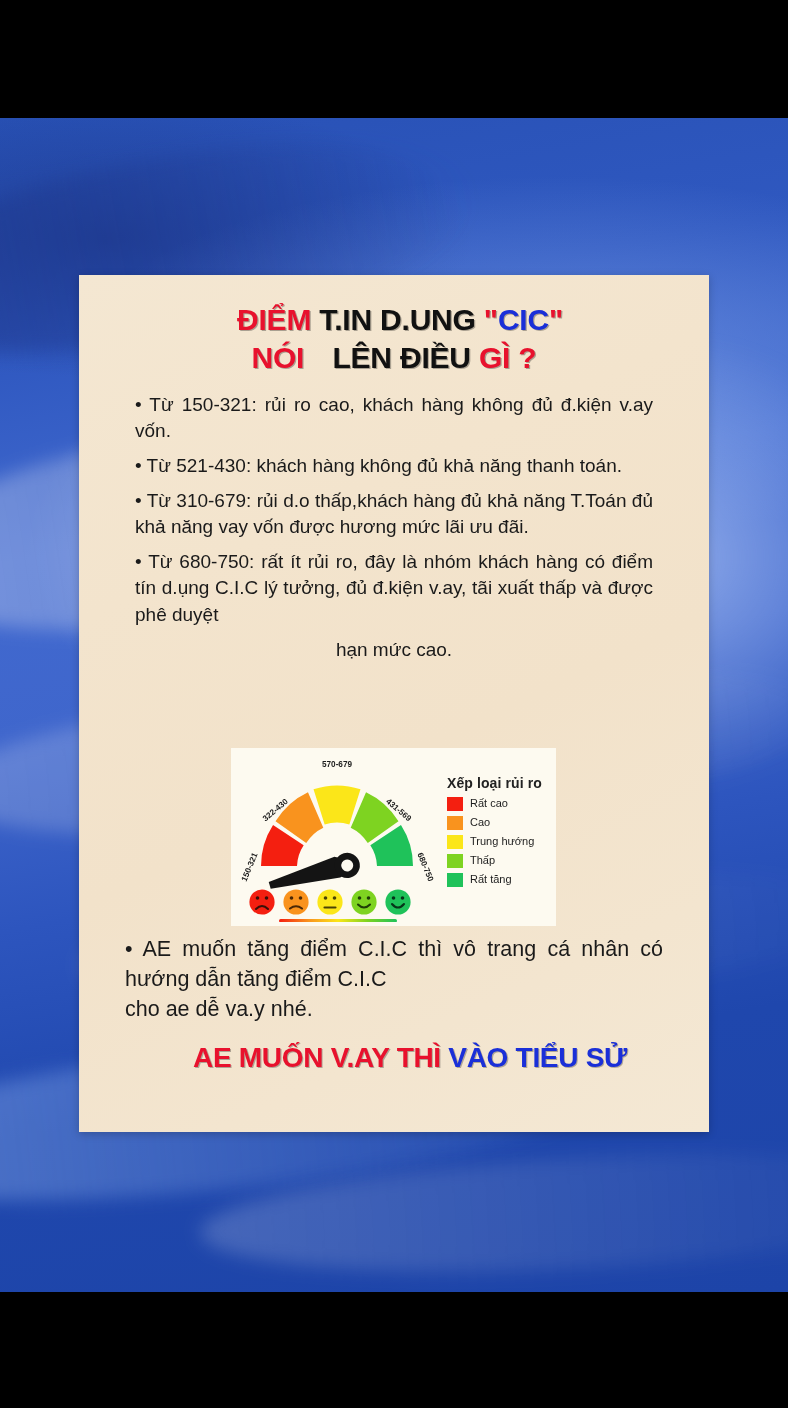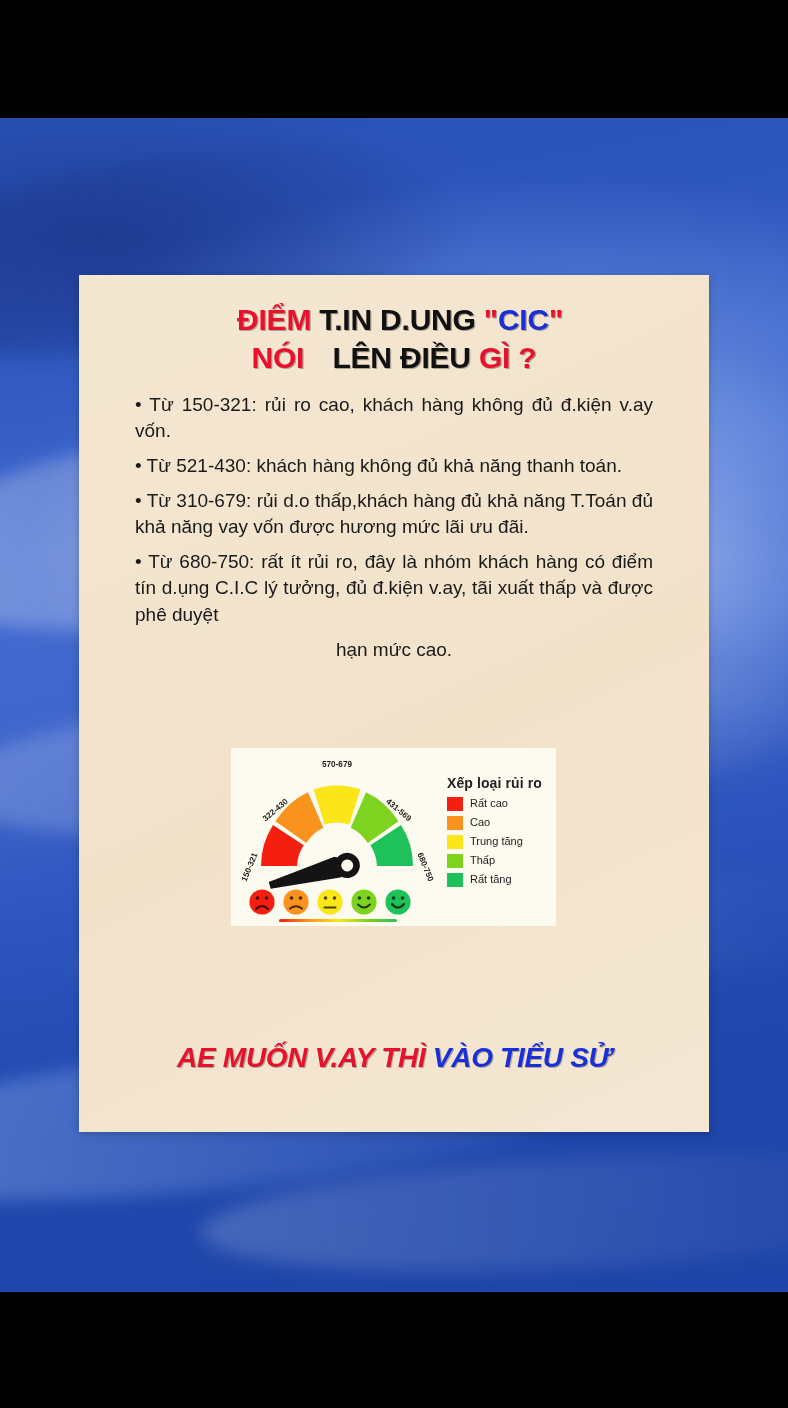--- a/index.html
+++ b/index.html
@@ -121,29 +121,28 @@
     font-size: 21.5px;
     line-height: 1.40;
     color: #1a1a1a;
     text-align: justify;
   }
   #note p.nojust { text-align: left; }
 
   
   #cta {
     position: absolute;
-    left: 0; top: 764px;
+    left: 16px; top: 764px;
     width: 630px;
     text-align: center;
     font-weight: bold;
     font-size: 28px;
     line-height: 1.33;
     letter-spacing: -0.3px;
     text-shadow: 1.1px 1.1px 0 rgba(0,0,0,0.28);
-    font-style: italic;
   }
 </style>
 </head>
 <body>
 
 <div id="stage">
 
   <div id="bg">
     <div class="wave w6"></div>
     <div class="wave crest"></div>
@@ -255,32 +254,36 @@
         <div class="legend-row">
           <span class="legend-sw" style="background: rgb(244, 31, 16);"></span>
           <span class="legend-lb">Rất cao</span>
         </div>
         <div class="legend-row">
           <span class="legend-sw" style="background: rgb(249, 147, 30);"></span>
           <span class="legend-lb">Cao</span>
         </div>
         <div class="legend-row">
           <span class="legend-sw" style="background: rgb(251, 230, 25);"></span>
-          <span class="legend-lb">Trung tăng</span>
+          <span class="legend-lb">Trung hướng</span>
         </div>
         <div class="legend-row">
           <span class="legend-sw" style="background: rgb(126, 211, 33);"></span>
           <span class="legend-lb">Thấp</span>
         </div>
         <div class="legend-row">
           <span class="legend-sw" style="background: rgb(31, 194, 90);"></span>
           <span class="legend-lb">Rất tăng</span>
         </div>
       </div>
     </div>
 
+    <div id="note">
+      <p>• AE muốn tăng điểm C.I.C thì vô trang cá nhân có hướng dẫn tăng điểm C.I.C</p>
+      <p class="nojust">cho ae dễ va.y nhé.</p>
+    </div>
 
     <div id="cta">
       <div><span class="c-red" style="color: rgb(232, 17, 45);">AE MUỐN V.AY THÌ </span><span class="c-blue" style="color: rgb(26, 47, 216);">VÀO TIỂU SỬ</span></div>
     </div>
 
   </div>
 </div>
 
 </body></html>

